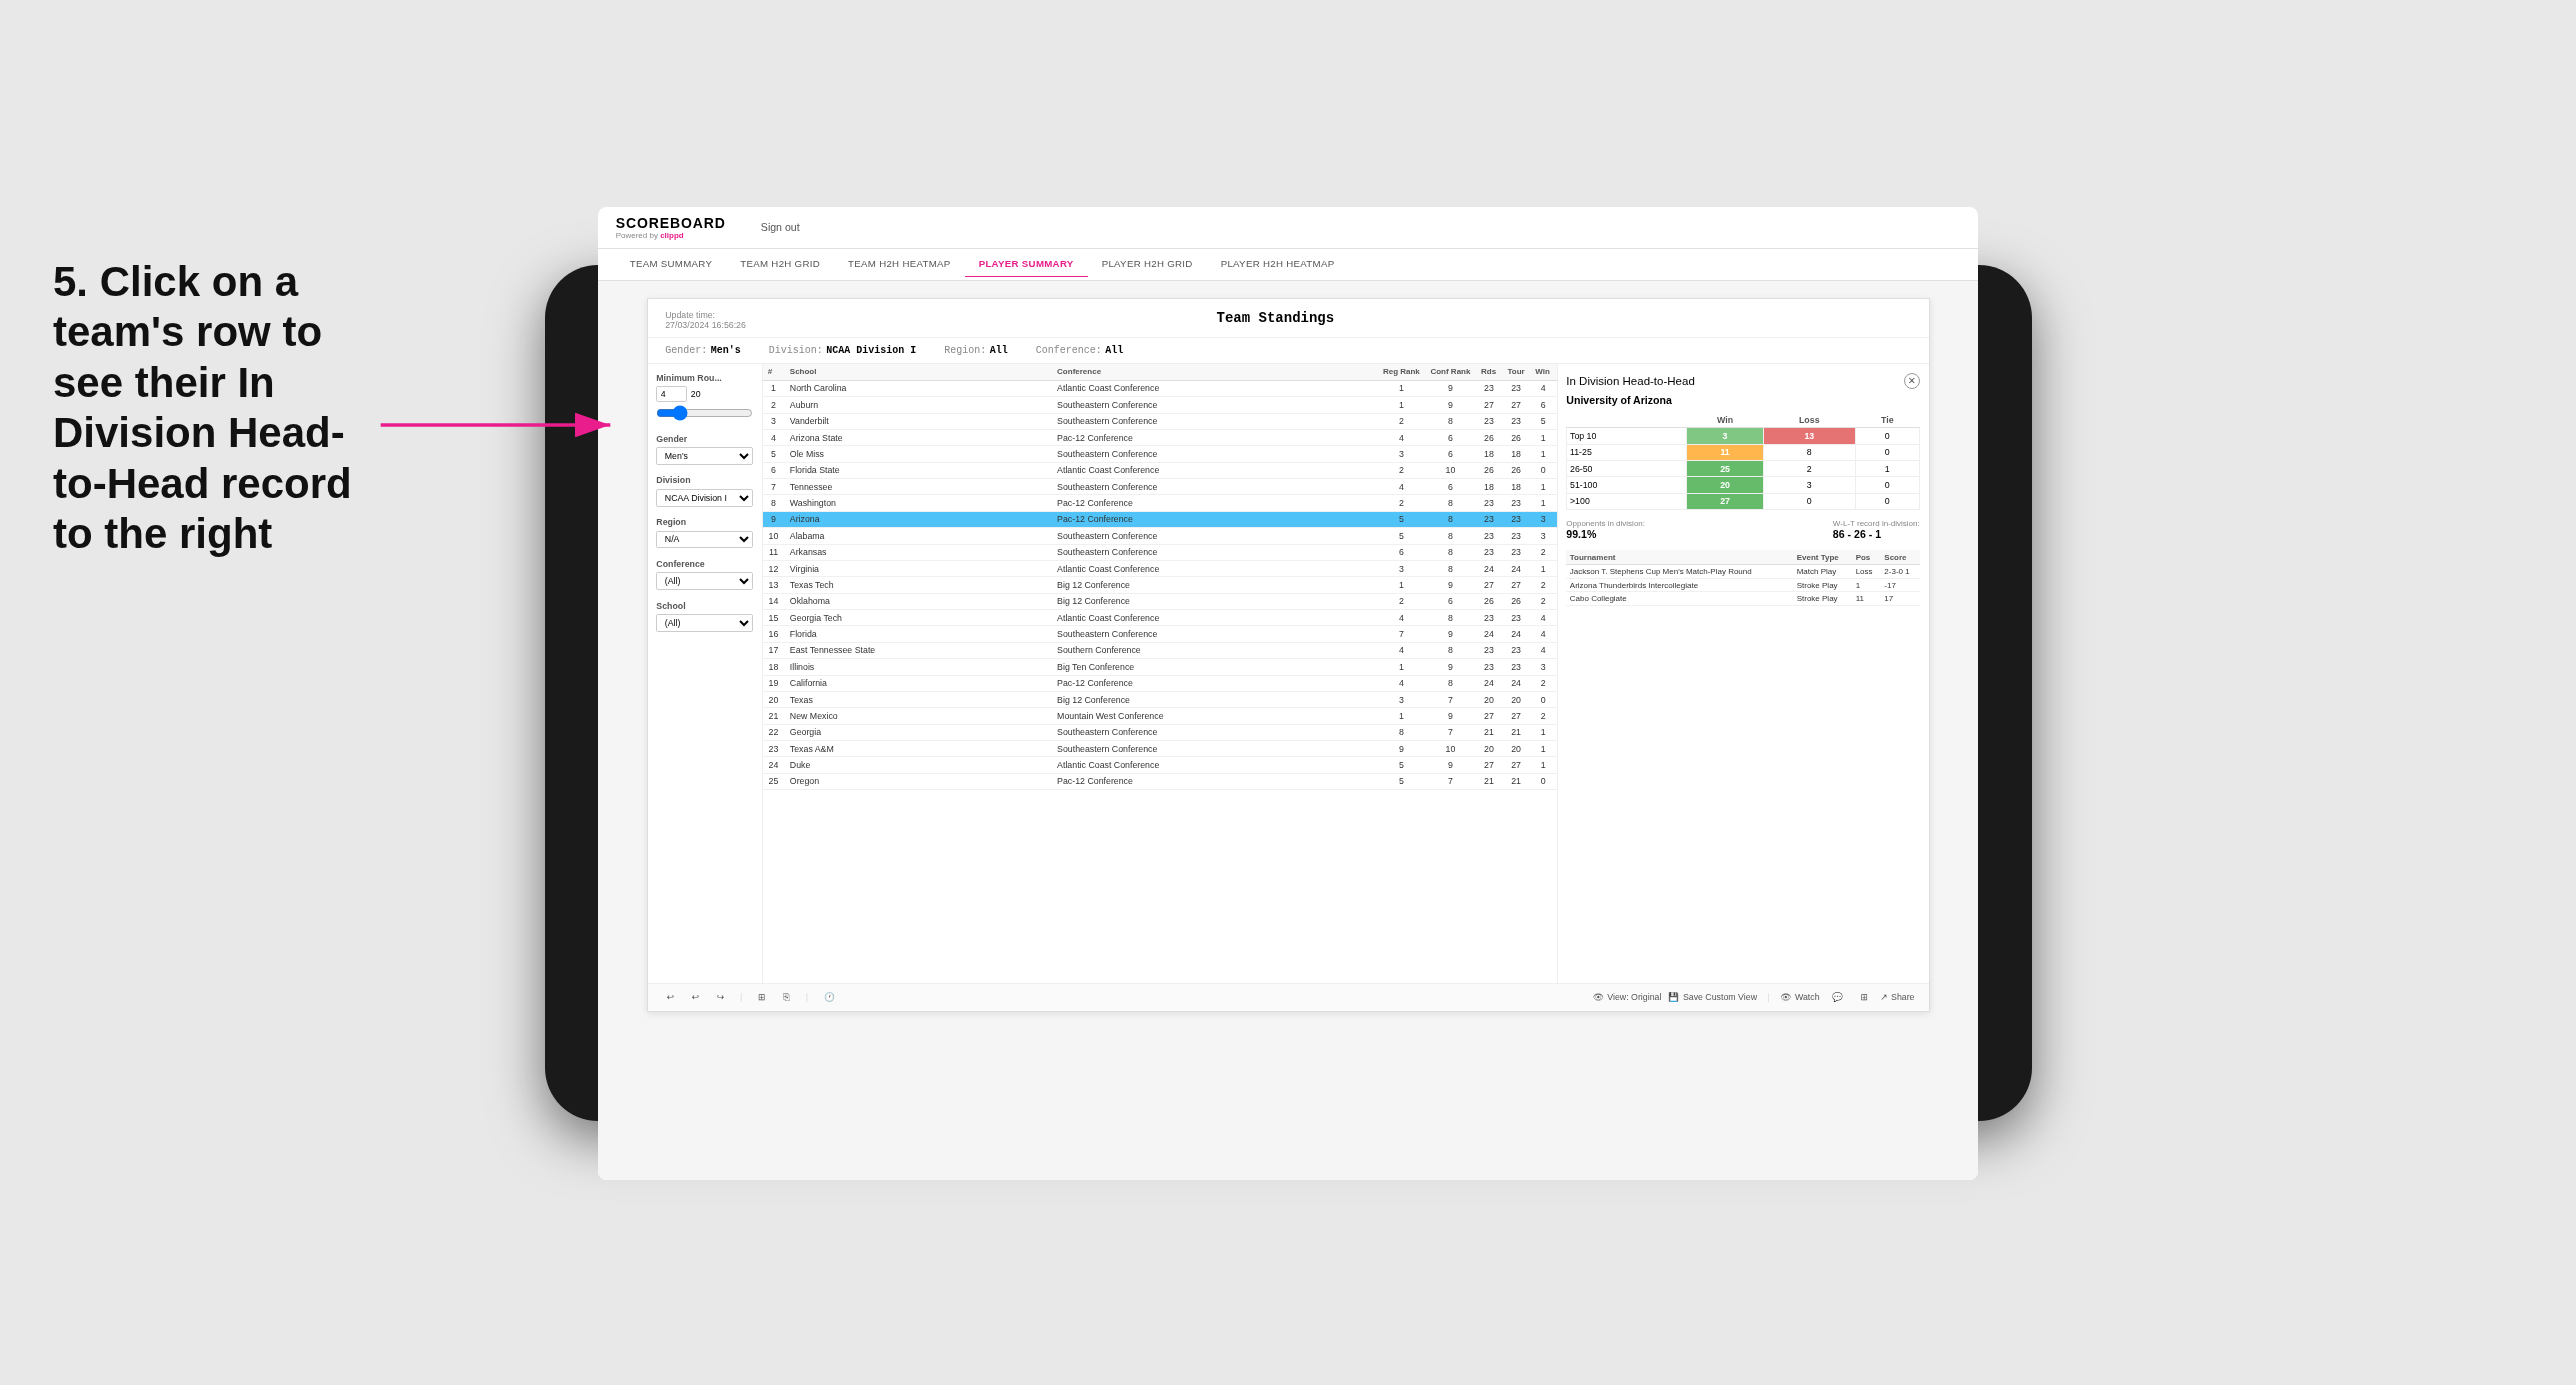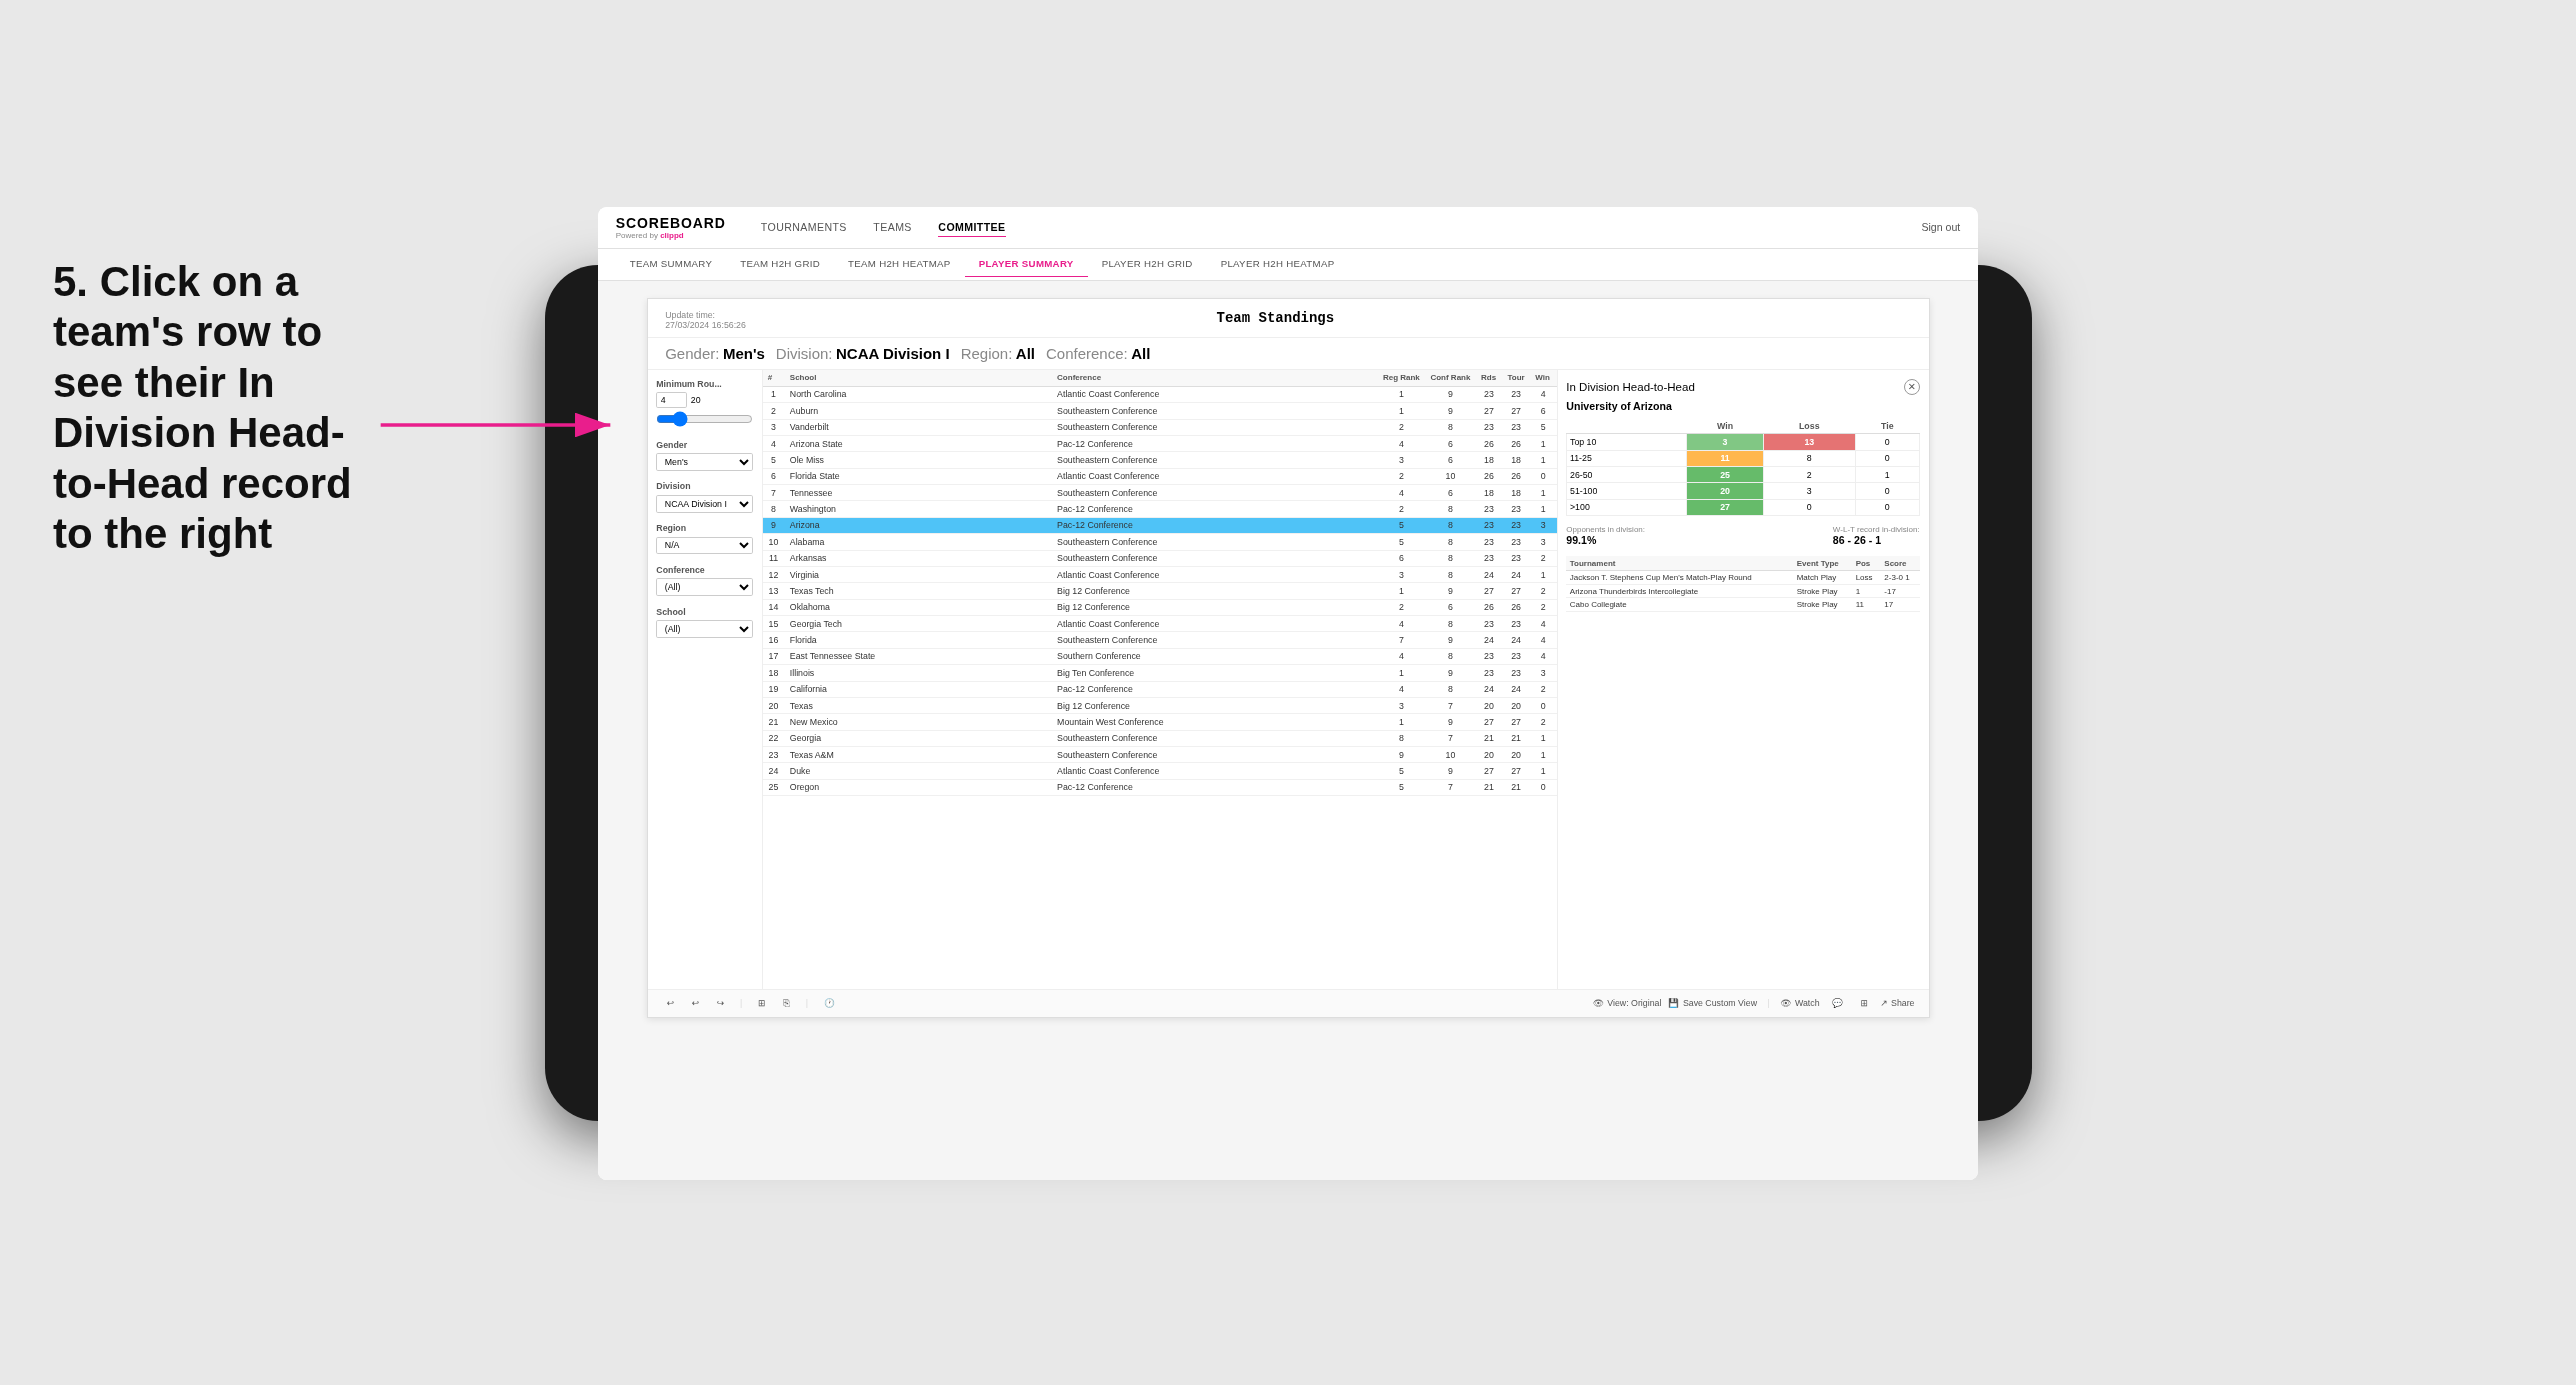--- a/index.html
+++ b/index.html
@@ -160,26 +160,27 @@
       font-size: 14px;
       font-weight: bold;
       color: #000;
       text-align: center;
       flex: 1;
       font-family: Liberation Mono, monospace;
     }
 
     .report-filters {
       display: flex;
-      gap: 11px;
+      gap: 28px;
       padding: 7px 17.7px;
-      font-size: 15px;
+      font-size: 10px;
       color: #555;
       border-bottom: 0.9px solid #eee;
       align-items: center;
+      font-family: Liberation Mono, monospace;
     }
 
     .filter-item {
       display: flex;
       gap: 3.5px;
     }
 
     .filter-label { color: #888; }
     .filter-value { font-weight: bold; color: #000; }
 
@@ -504,25 +505,20 @@
 
 <div class="tablet-outer">
   <div class="tablet-screen">
 
     <div class="top-nav">
       <div class="logo-area">
         <span class="logo-scoreboard">SCOREBOARD</span>
         <span class="logo-powered">
           Powered by <span class="logo-clippd">clippd</span>
         </span>
-      </div>
-      <div class="nav-links">
-        <span class="nav-link">TOURNAMENTS</span>
-        <span class="nav-link">TEAMS</span>
-        <span class="nav-link active">COMMITTEE</span>
       </div>
       <span class="sign-out">Sign out</span>
     </div>
 
     <div class="sub-nav">
       <span class="sub-nav-link">TEAM SUMMARY</span>
       <span class="sub-nav-link">TEAM H2H GRID</span>
       <span class="sub-nav-link">TEAM H2H HEATMAP</span>
       <span class="sub-nav-link active">PLAYER SUMMARY</span>
       <span class="sub-nav-link">PLAYER H2H GRID</span>

